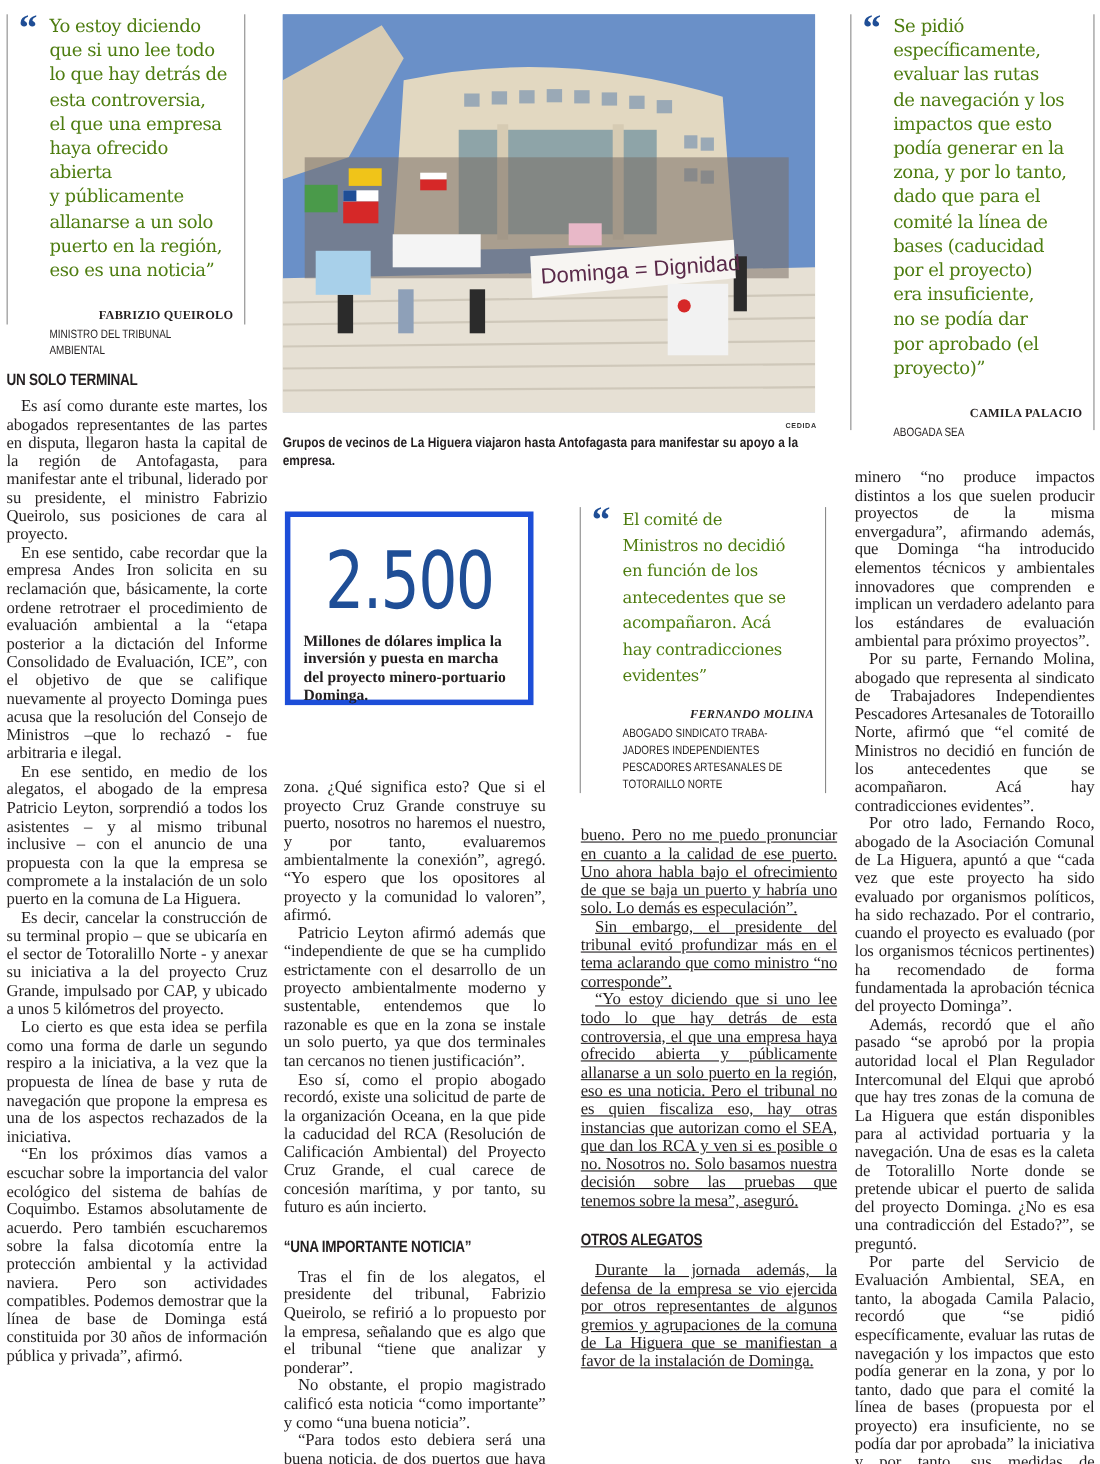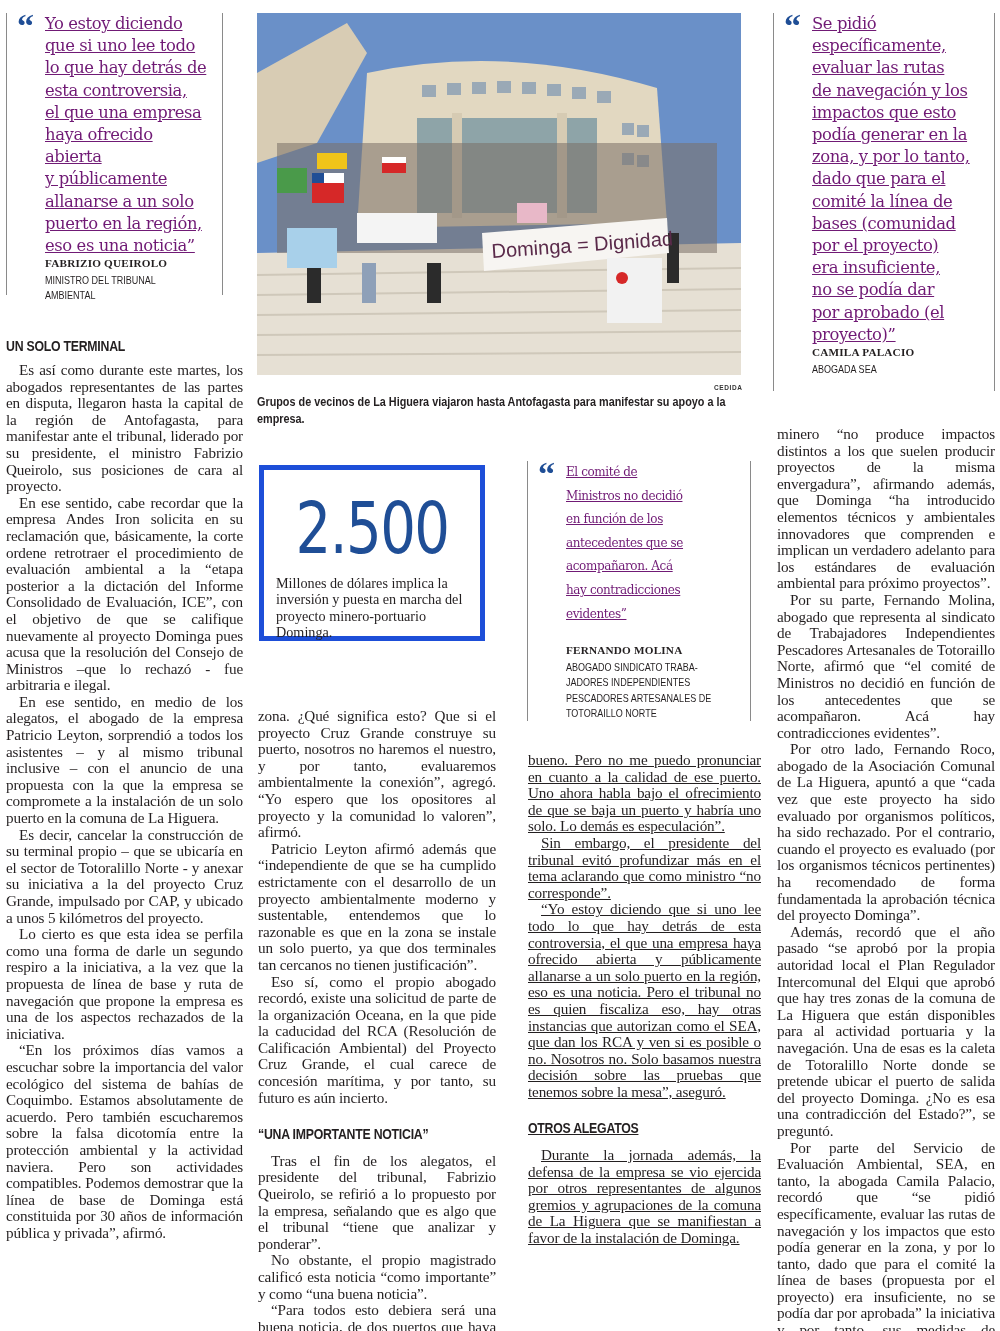--- a/index.html
+++ b/index.html
@@ -23,26 +23,26 @@
     box-sizing: border-box; padding: 0 10px 0 10px;
   }
   .pull-quote-row { display: flex; }
   .qmark {
     font-family: "Liberation Serif", "DejaVu Serif", serif;
     font-weight: bold; color: #1f4e96; font-size: 34px; line-height: 30px;
     width: 28px; flex: none; margin-top: -2px; letter-spacing: -3px;
   }
   .pull-text {
     font-family: "DejaVu Serif", "Liberation Serif", serif;
-    font-size: 16.4px; line-height: 22.2px; color: #701a75; letter-spacing: -0.4px; text-decoration: underline;
+    font-size: 16.4px; line-height: 22.2px; color: #4d7c0f; letter-spacing: -0.4px;
   }
   .pull-name {
     font-family: "Liberation Serif", "DejaVu Serif", serif;
     font-weight: bold; font-size: 11.2px; letter-spacing: 0.2px;
-    margin: 0 0 4px 28px; color: #231f20;
+    margin: 24px 0 4px 28px; color: #231f20; text-align: right;
   }
   .pull-role {
     font-family: "Liberation Sans", "DejaVu Sans", sans-serif;
     font-size: 11px; line-height: 15.2px; margin-left: 28px; color: #231f20;
     transform: scaleX(0.82); transform-origin: left top; width: 200px;
   }
   .photo {
     left: 257px; top: 13px; width: 484px; height: 362px; overflow: hidden;
     background: linear-gradient(180deg, #5c86c4 0%, #8fb0dc 30%, #c9d4dc 45%, #d9cfb8 60%, #e4ddcd 100%);
   }
@@ -59,21 +59,21 @@
     left: 259px; top: 465px; width: 226px; height: 176px;
     border: 5px solid #1d4ed8; box-sizing: border-box;
   }
   .fact-number {
     font-family: "DejaVu Sans", "Liberation Sans", sans-serif; font-weight: normal;
     color: #1f4e96; font-size: 72px; line-height: 72px; letter-spacing: -2px;
     transform: scaleX(0.78); transform-origin: center top;
     text-align: center; margin-top: 22px; width: 100%;
   }
   .fact-text {
-    font-family: "Liberation Serif", "DejaVu Serif", serif; font-weight: normal;
+    font-family: "Liberation Serif", "DejaVu Serif", serif; font-weight: bold;
     font-size: 14.2px; line-height: 16.4px; color: #231f20;
     margin: 11px 10px 0 12px;
   }
 </style>
 </head>
 <body>
 
 <div class="abs pull" style="left:6px; top:13px; width:217px; height:282px;">
   <div class="pull-quote-row">
     <span class="qmark">“</span>
@@ -161,21 +161,21 @@
     <div class="pull-text">
       <div>Se pidió</div>
       <div>específicamente,</div>
       <div>evaluar las rutas</div>
       <div>de navegación y los</div>
       <div>impactos que esto</div>
       <div>podía generar en la</div>
       <div>zona, y por lo tanto,</div>
       <div>dado que para el</div>
       <div>comité la línea de</div>
-      <div>bases (comunidad</div>
+      <div>bases (caducidad</div>
       <div>por el proyecto)</div>
       <div>era insuficiente,</div>
       <div>no se podía dar</div>
       <div>por aprobado (el</div>
       <div>proyecto)”</div>
     </div>
   </div>
   <div class="pull-name">CAMILA PALACIO</div>
   <div class="pull-role">
     <div>ABOGADA SEA</div>
@@ -183,31 +183,31 @@
 </div>
 
 <div class="abs factbox">
   <div class="fact-number">2.500</div>
   <div class="fact-text">Millones de dólares implica la inversión y puesta en marcha del proyecto minero-portuario Dominga.</div>
 </div>
 
 <div class="abs pull" style="left:527px; top:461px; width:224px; height:260px;">
   <div class="pull-quote-row">
     <span class="qmark">“</span>
-    <div class="pull-text" style="font-size:12px; line-height:23.6px;">
+    <div class="pull-text" style="font-size:15px; line-height:23.6px;">
       <div>El comité de</div>
       <div>Ministros no decidió</div>
       <div>en función de los</div>
       <div>antecedentes que se</div>
       <div>acompañaron. Acá</div>
       <div>hay contradicciones</div>
       <div>evidentes”</div>
     </div>
   </div>
-  <div class="pull-name" style="margin-top:18px;">FERNANDO MOLINA</div>
+  <div class="pull-name" style="margin-top:18px;font-style:italic;">FERNANDO MOLINA</div>
   <div class="pull-role">
     <div>ABOGADO SINDICATO TRABA-</div>
     <div>JADORES INDEPENDIENTES</div>
     <div>PESCADORES ARTESANALES DE</div>
     <div>TOTORAILLO NORTE</div>
   </div>
 </div>
 
 <div class="abs subhead" style="left:6px; top:337px;">UN SOLO TERMINAL</div>
 <div class="abs body-text" style="left:6px; top:362px; width:237px;">

